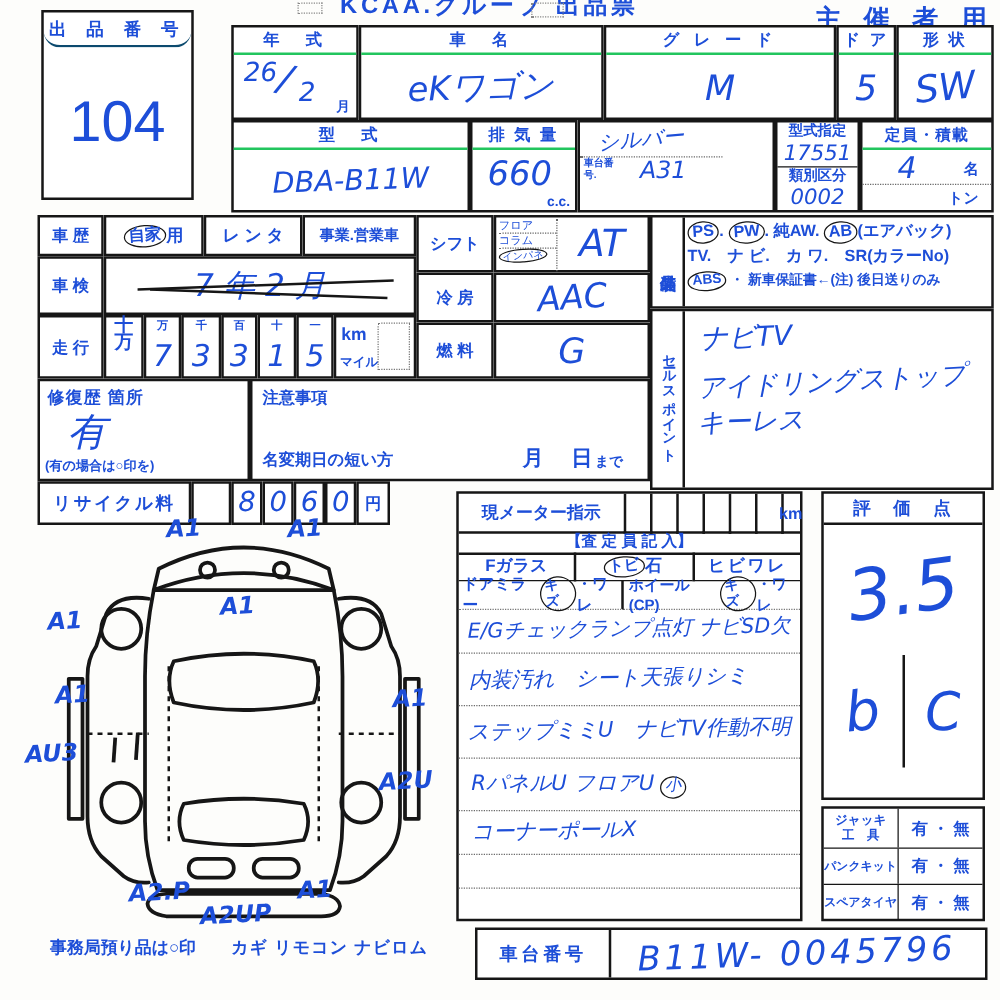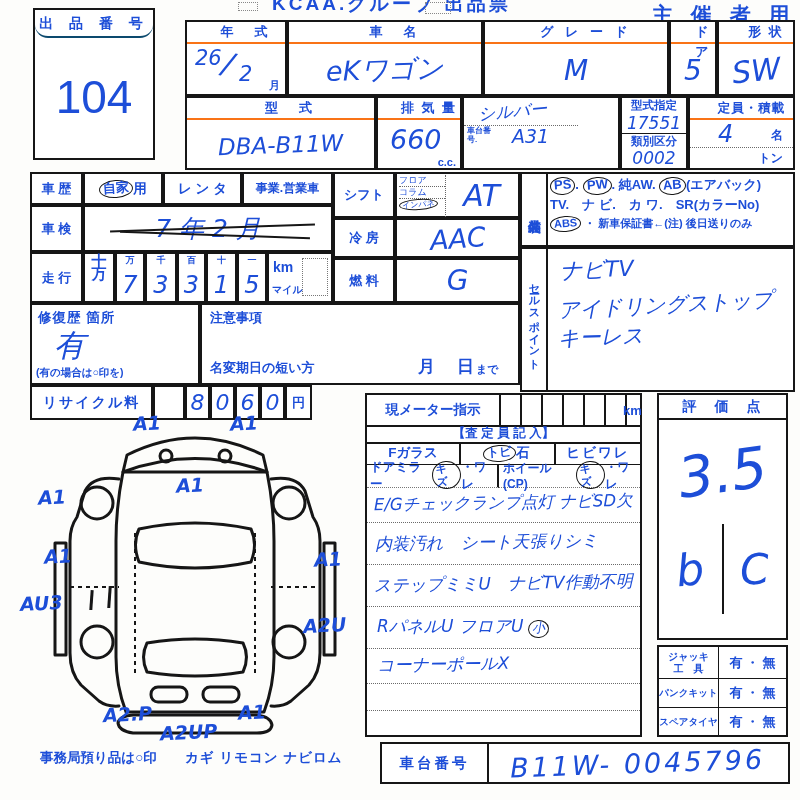--- a/index.html
+++ b/index.html
@@ -5,22 +5,22 @@
   html,body{margin:0;padding:0;background:#e8e8e4;}
   .sheet{position:relative;width:800px;height:800px;background:#fdfdfb;overflow:hidden;
          font-family:"Liberation Sans",sans-serif;color:#1d4ed8;}
   .box{position:absolute;border:2px solid #161616;box-sizing:border-box;background:#fff;}
   .nob{position:absolute;box-sizing:border-box;}
   .hdr{font-weight:bold;}
   .ctr{display:flex;align-items:center;justify-content:center;text-align:center;}
   .hw{font-family:"DejaVu Sans",sans-serif;font-style:italic;display:inline-block;}
   .crc{display:inline-block;border:1.6px solid #161616;border-radius:50%;padding:0 3px 1px 3px;
        transform:rotate(-4deg);line-height:1.15;}
-  .cellhdr{border-bottom:2px solid #f97316;font-weight:bold;text-align:center;font-size:13px;
-           line-height:20px;height:20px;letter-spacing:4px;padding-left:20px;}
+  .cellhdr{border-bottom:2px solid #22c55e;font-weight:bold;text-align:center;font-size:13px;
+           line-height:20px;height:20px;letter-spacing:4px;}
   .dotline{position:absolute;border-top:1.5px dotted #6a6a6a;}
   .strike{position:absolute;border-top:2px solid #161616;}
   .vlabel{writing-mode:vertical-rl;text-orientation:upright;display:flex;align-items:center;justify-content:center;}
   svg{position:absolute;}
   .dmg{position:absolute;font-family:"DejaVu Sans",sans-serif;font-style:italic;font-size:19px;
        font-weight:bold;transform:rotate(-3deg);}
   .tally{position:absolute;width:2.5px;background:#161616;transform:rotate(4deg);}
 </style>
 </head>
 <body>

